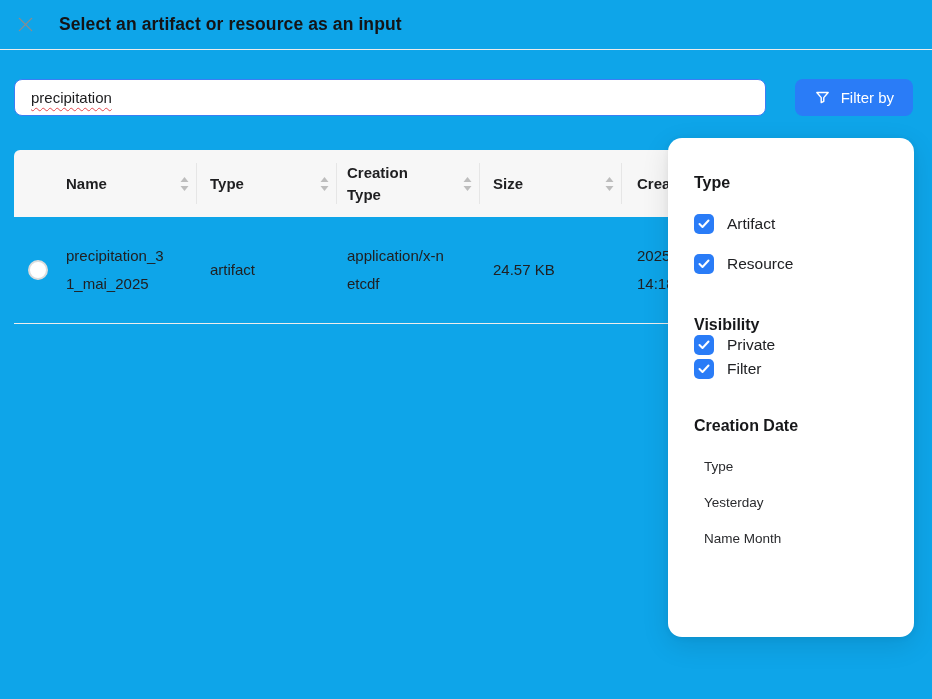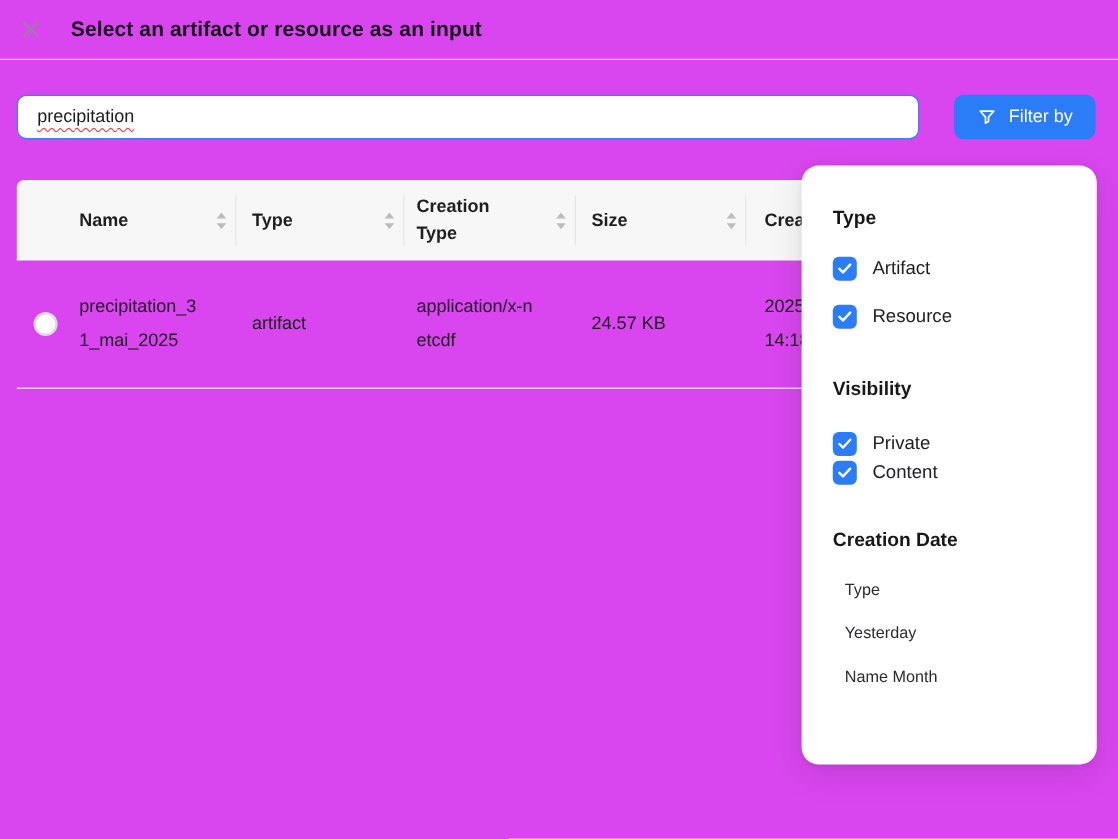--- a/index.html
+++ b/index.html
@@ -1,18 +1,18 @@
 <!DOCTYPE html>
 <html><head>
 <meta charset="utf-8">
 <style>
   * { margin:0; padding:0; box-sizing:border-box; }
   html,body { background:#fff; }
   .app {
-    position:relative; width:932px; height:699px; background:#d946ef;
+    position:relative; width:932px; height:699px; background:#0ea5e9;
     font-family:"Liberation Sans", sans-serif; color:#1c1c1e; overflow:hidden;
   }
 
   
   .modal-header {
     display:flex; align-items:center; gap:23px;
     padding:13px 16px 14px 14px; border-bottom:1px solid #ececec;
   }
   .close-btn { width:22px; height:22px; display:flex; align-items:center; justify-content:center; cursor:pointer; }
   .modal-title { font-size:17.5px; font-weight:700; color:#141416; letter-spacing:.1px; }
@@ -76,21 +76,21 @@
   .checkbox {
     width:20px; height:20px; border-radius:5px; background:#2a7cf7;
     display:flex; align-items:center; justify-content:center; flex:0 0 auto;
   }
   .check-label { font-size:15.5px; color:#202124; }
   .date-item { font-size:13.5px; color:#2a2b2e; margin-left:10px; cursor:pointer; }
 
   
   .fp-type-heading    { margin-bottom:21px; }
   .fp-row-artifact    { margin-bottom:18px; }
-  .fp-vis-heading     { margin-top:41px; margin-bottom:25px; }
+  .fp-vis-heading     { margin-top:41px; }
   .fp-row-private     { margin-bottom:2px; }
   .fp-date-heading    { margin-top:37px; margin-bottom:24px; }
   .fp-item-today      { margin-bottom:21px; }
   .fp-item-yesterday  { margin-bottom:21px; }
 </style>
 </head>
 <body>
 
 <div class="app">
 
@@ -214,21 +214,21 @@
           </svg>
       </span>
       <span class="check-label">Private</span>
     </div>
     <div class="check-row">
       <span class="checkbox">
         <svg width="12" height="10" viewBox="0 0 12 10">
             <polyline points="1.5,5 4.5,8 10.5,1.5" fill="none" stroke="#fff" stroke-width="2" stroke-linecap="round" stroke-linejoin="round"></polyline>
           </svg>
       </span>
-      <span class="check-label">Content</span>
+      <span class="check-label">Filter</span>
     </div>
 
     <div class="fheading fp-date-heading">Creation Date</div>
     <div class="date-item fp-item-today">Type</div>
     <div class="date-item fp-item-yesterday">Yesterday</div>
     <div class="date-item">Name Month</div>
 
   </div>
 
 </div>

